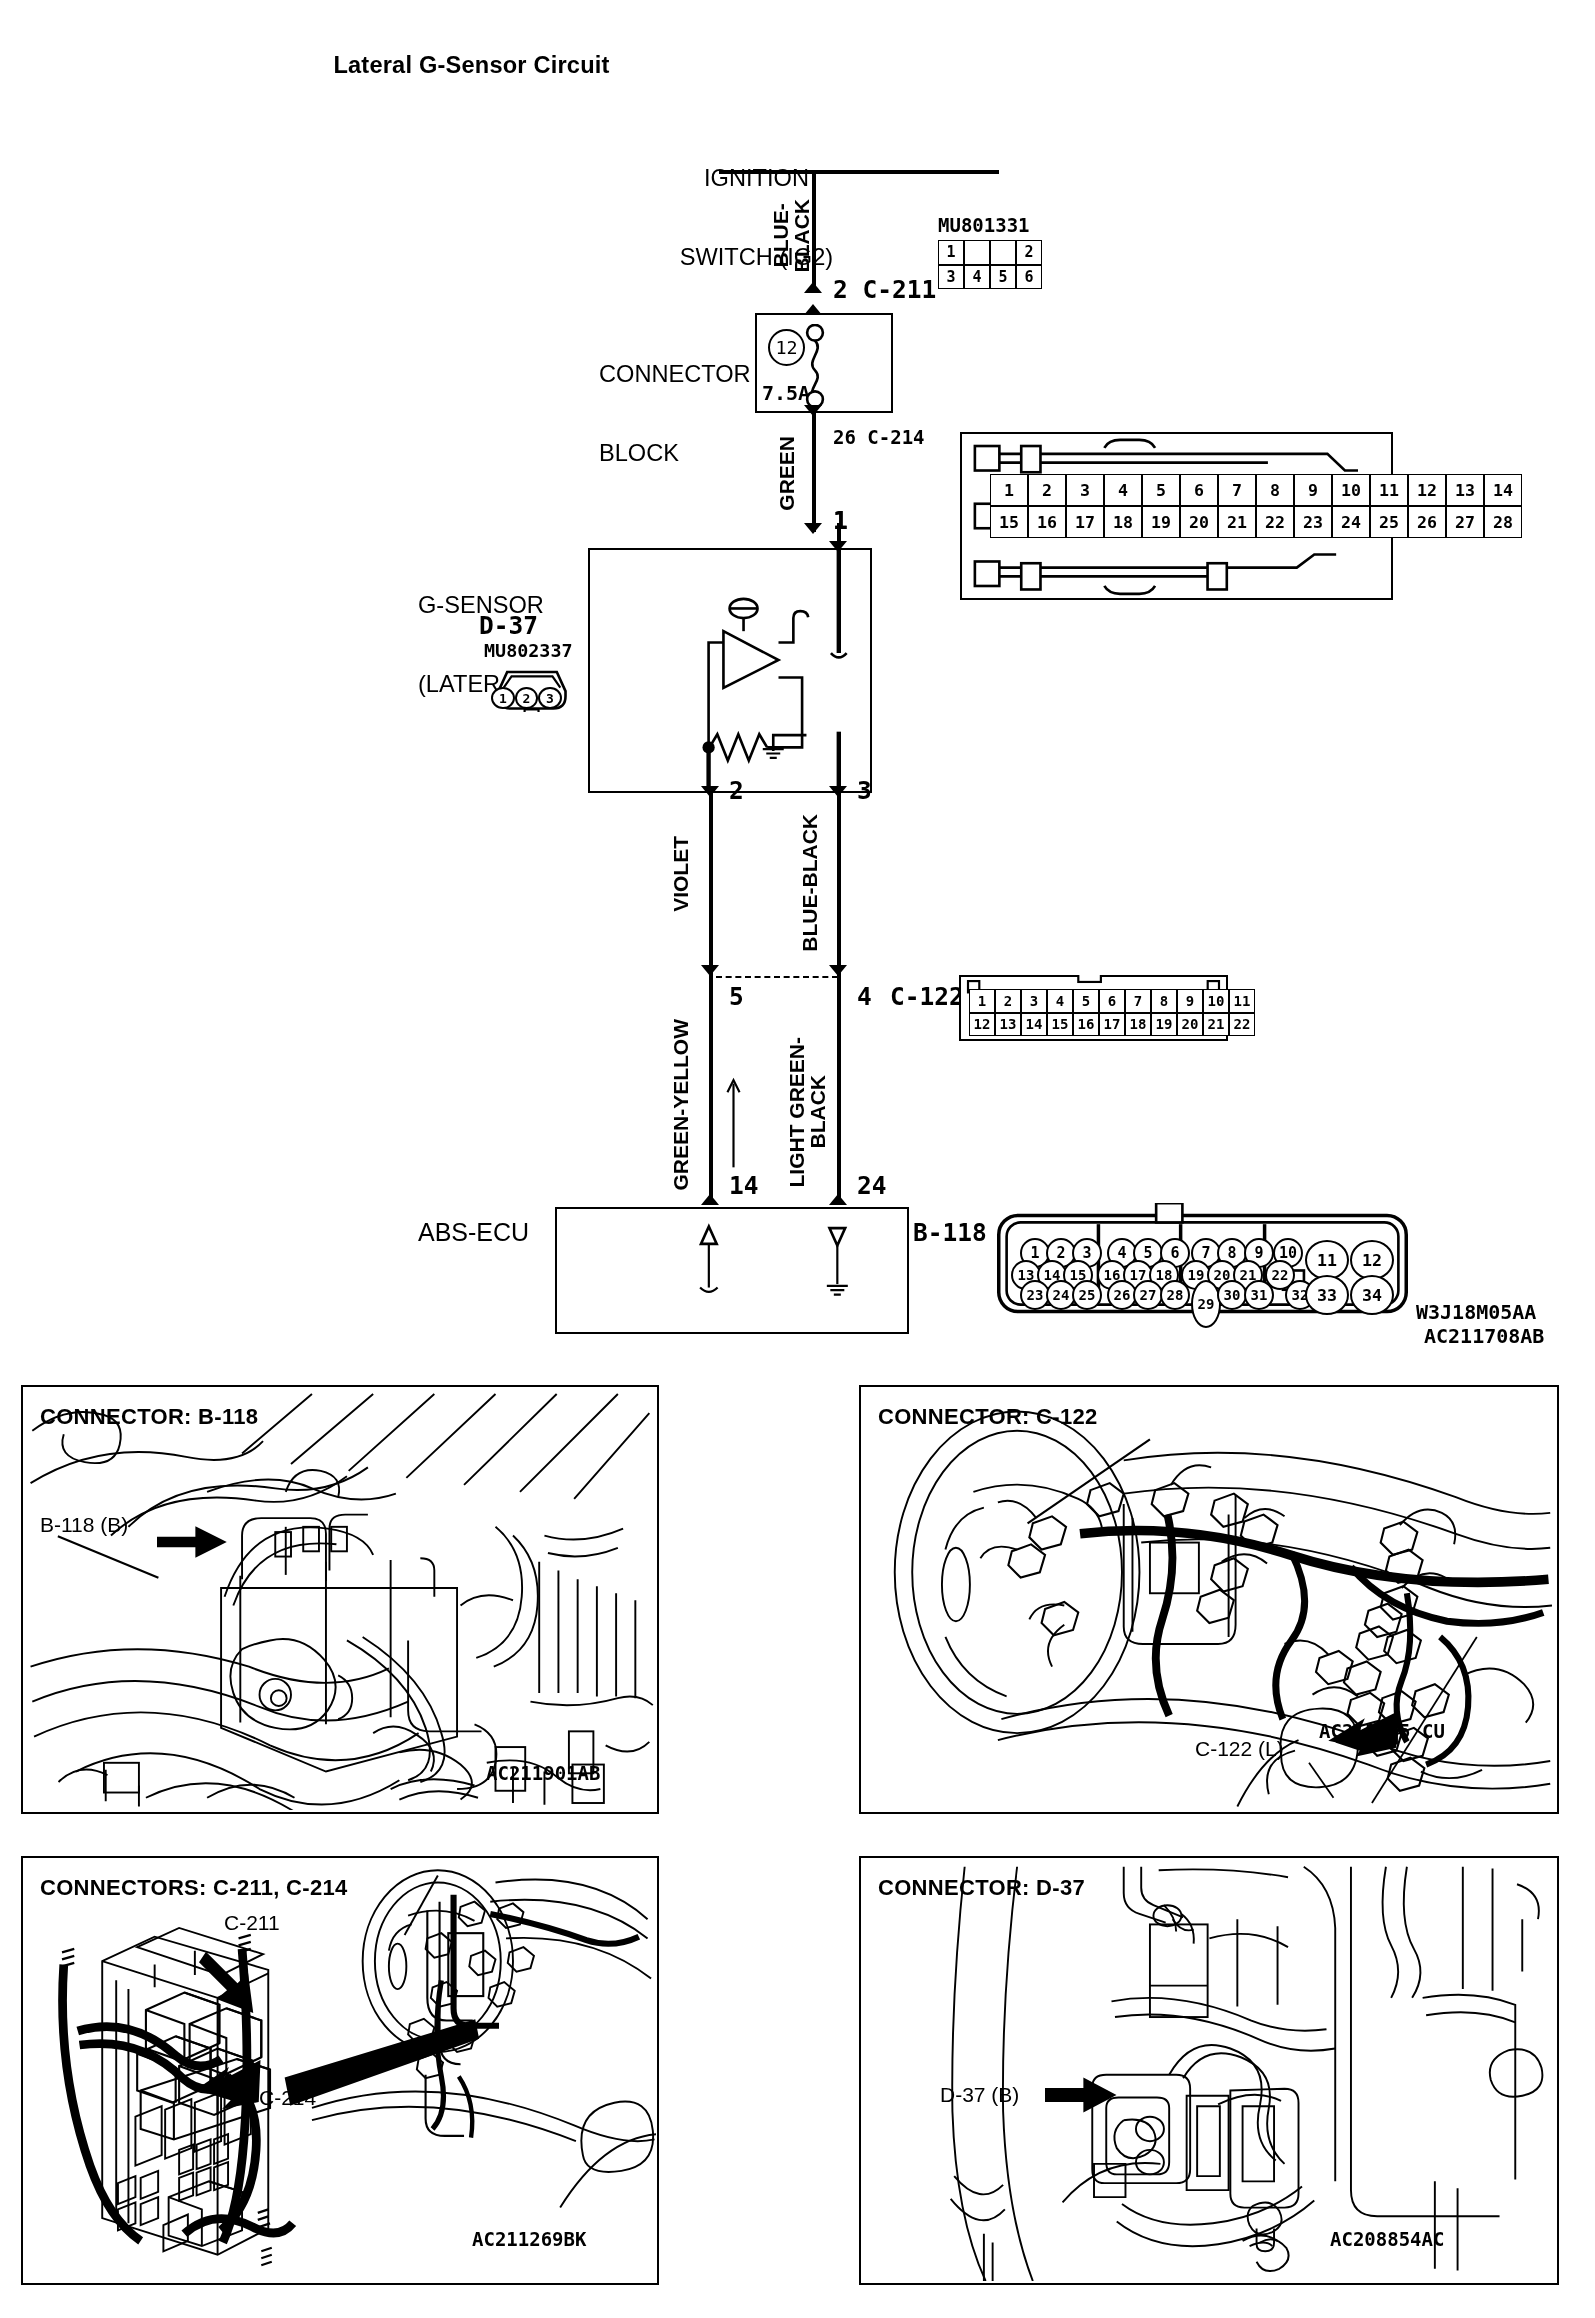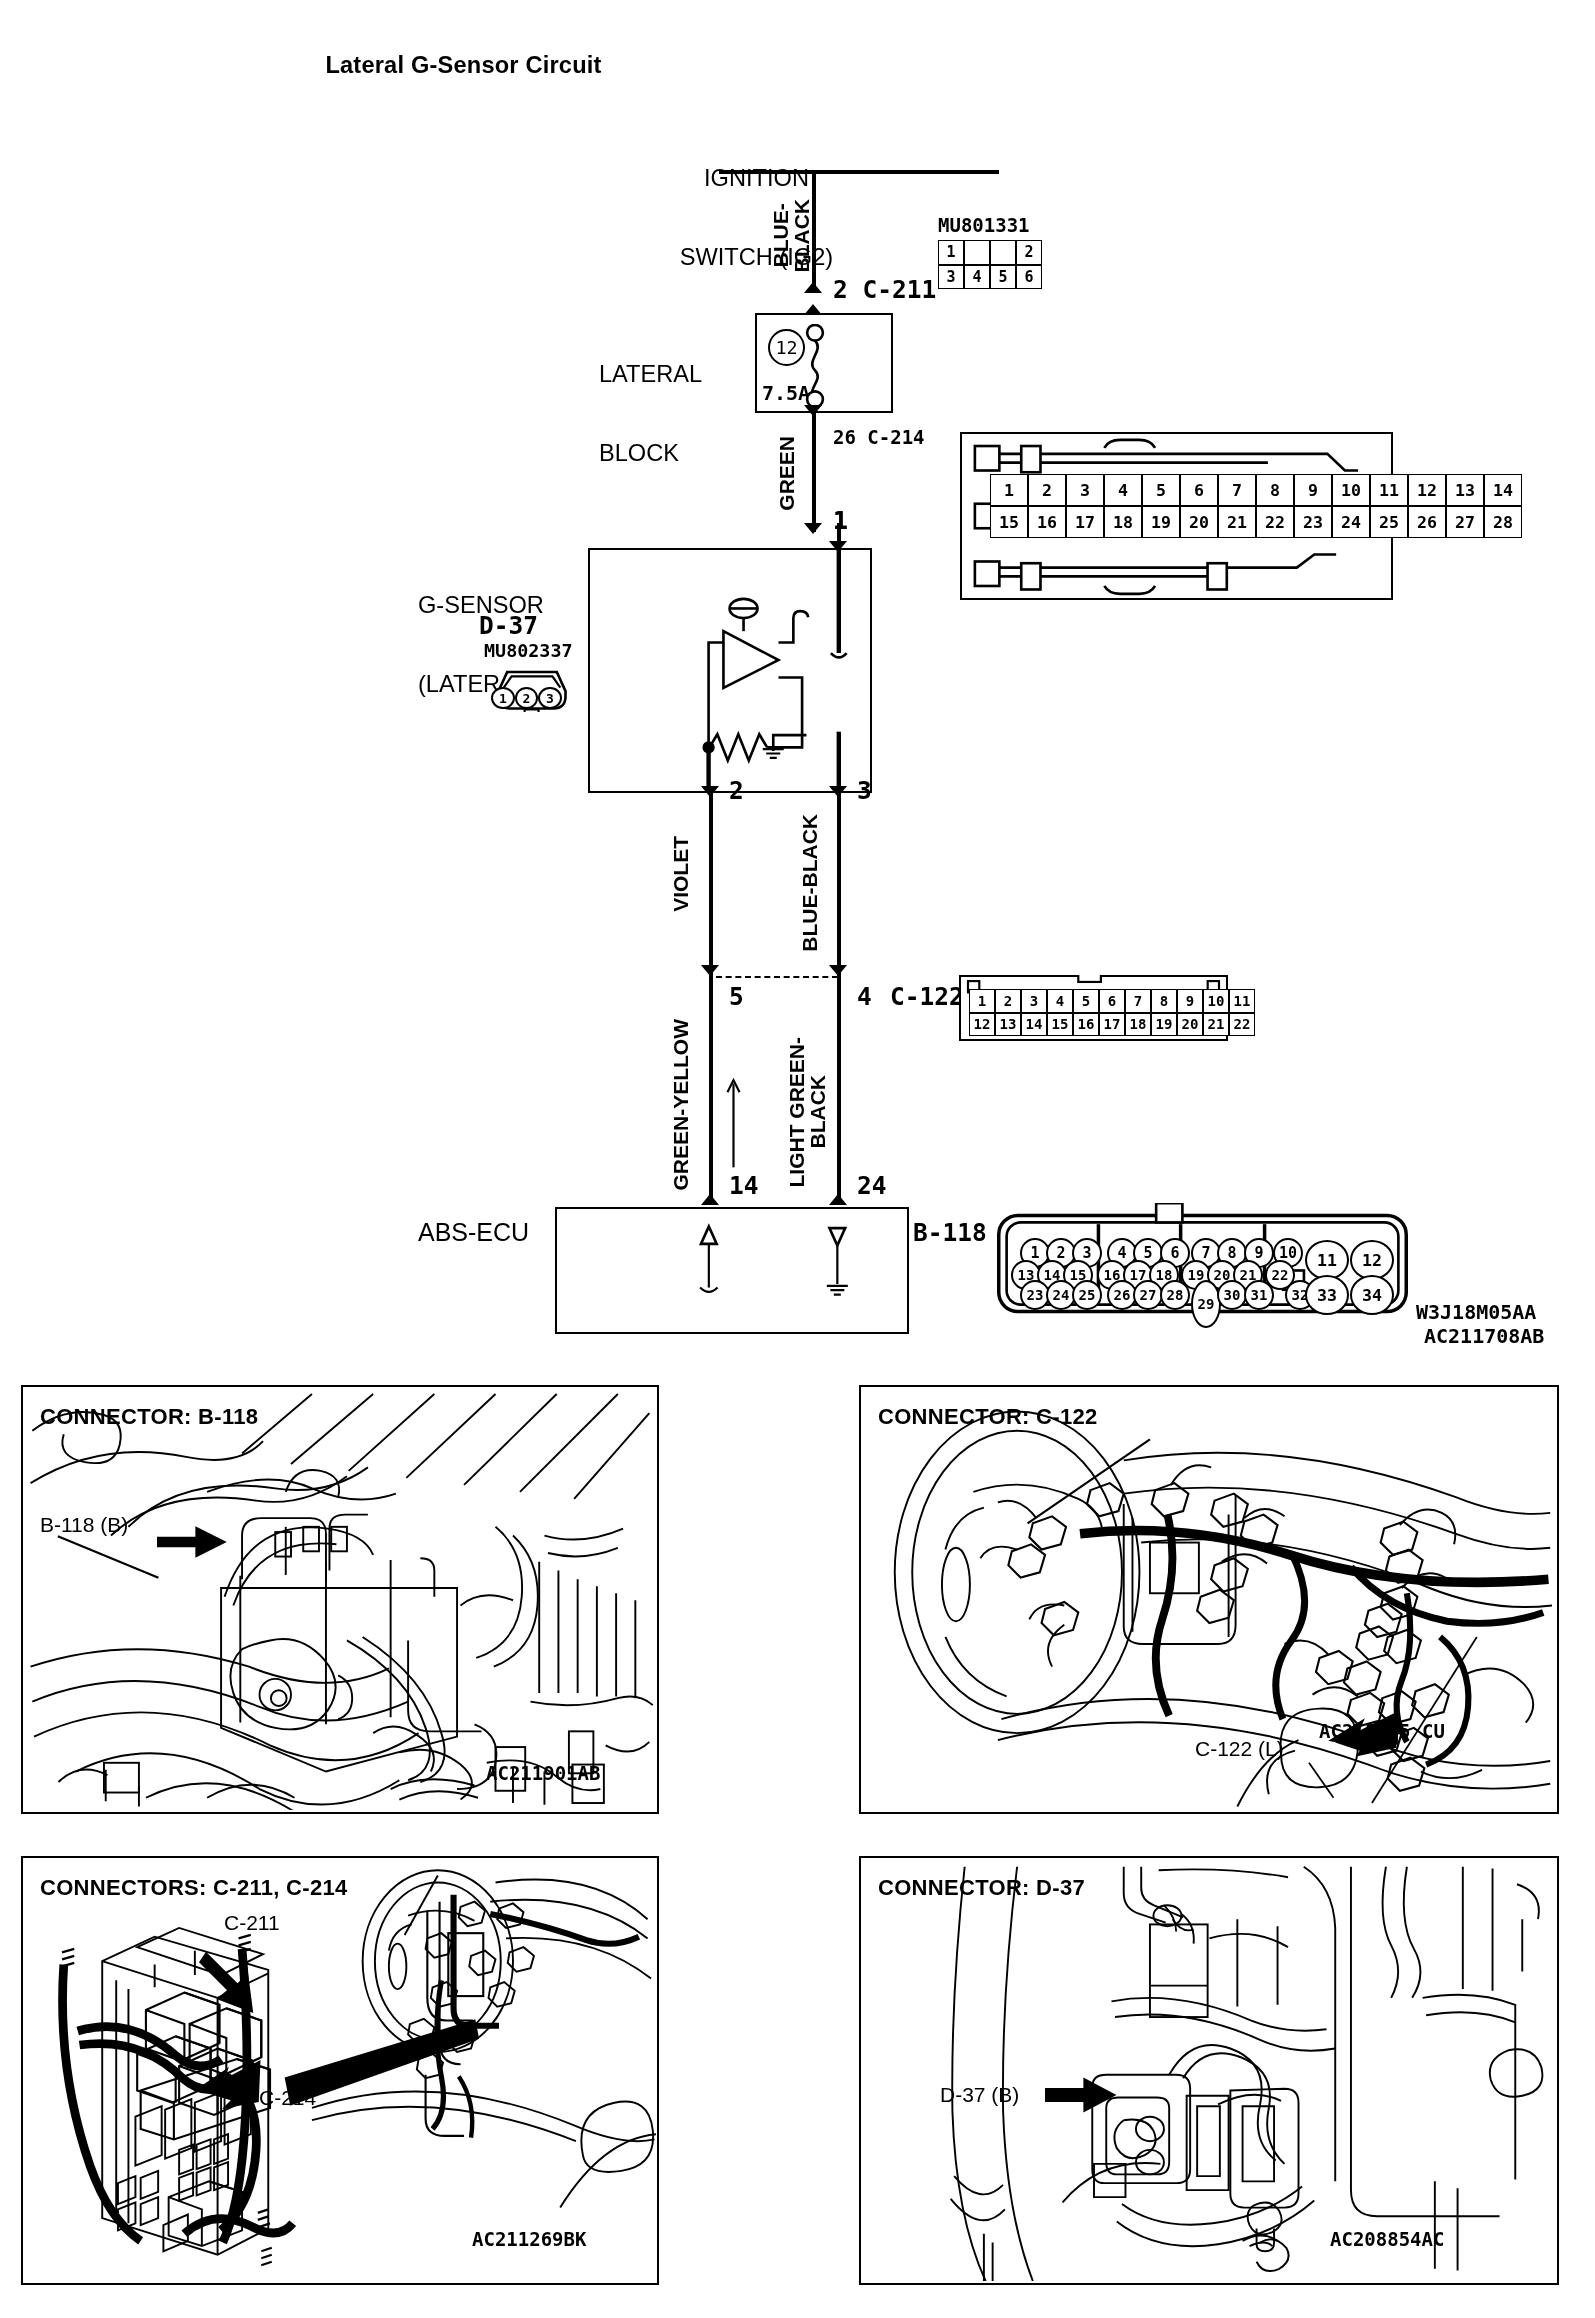--- a/index.html
+++ b/index.html
@@ -1,21 +1,21 @@
 <!DOCTYPE html>
 <html style="font-size:14px"><head>
 <meta charset="utf-8">
 <style>
   html,body{margin:0;padding:0;background:#fff;}
   body{width:1595px;height:2319px;position:relative;font-family:"Liberation Sans",sans-serif;color:#000;}
   .abs{position:absolute;}
   .cond{font-family:"DejaVu Sans Mono",monospace;font-weight:bold;}
 
   
-  #title{left:0;top:52px;width:927px;text-align:center;font-size:23.6px;font-weight:bold;letter-spacing:0.2px;}
+  #title{left:0;top:52px;width:927px;text-align:center;font-size:23.6px;font-weight:bold;letter-spacing:0.2px;padding-left:8px;}
 
   
   .t{white-space:pre;line-height:1.12;}
   .vtxt{writing-mode:vertical-rl;transform:rotate(180deg);white-space:pre;text-align:center;}
 
   
   .hline{background:#000;height:3.5px;}
   .vline{background:#000;width:4.4px;}
   .box{border:2.6px solid #000;box-sizing:border-box;background:#fff;}
   .dash{border-top:2.6px dashed #000;height:0;}
@@ -84,21 +84,21 @@
     </div>
     <div class="pinrow">
       <div class="pin">3</div>
       <div class="pin">4</div>
       <div class="pin">5</div>
       <div class="pin">6</div>
     </div>
   </div>
 
   <div class="abs t" style="left:599px;top:308px;font-size:23.6px;text-align:left;">
-    <div>LATERAL</div>
+    <div>CONNECTOR</div>
     <div>BLOCK</div>
   </div>
   <div class="abs box" style="left:755px;top:313px;width:138px;height:100px;"></div>
   <div class="abs" style="left:768px;top:329px;width:33px;height:33px;border:2.6px solid #000;border-radius:50%;
               display:flex;align-items:center;justify-content:center;font-size:18.4px;font-family:'DejaVu Sans Mono',monospace;">
     <span>12</span>
   </div>
   <div class="abs t cond" style="left:762px;top:382px;font-size:20px;">7.5A</div>
 
   <svg class="abs" style="left:801px;top:324px;" width="28" height="84" viewBox="0 0 32 96">

